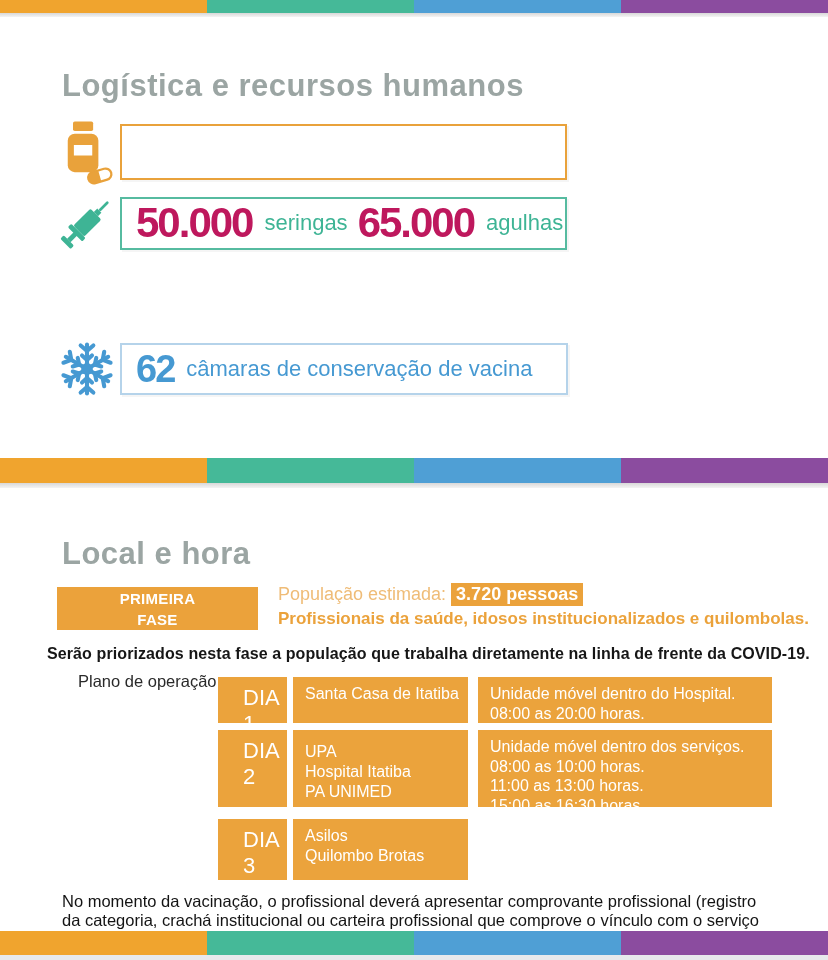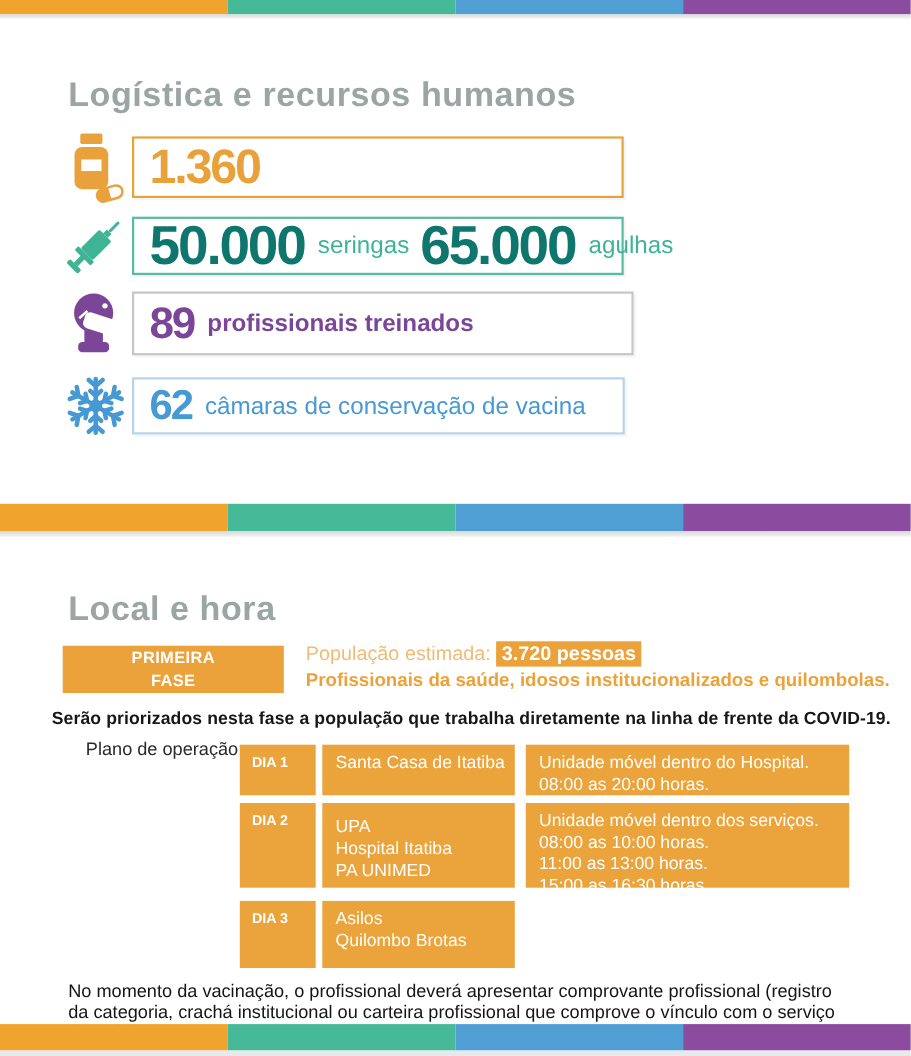--- a/index.html
+++ b/index.html
@@ -35,21 +35,21 @@
   .stat-box { background:#fff; display:flex; align-items:center; padding-left:14px;
               box-shadow:2px 2px 0 rgba(0,0,0,0.04); }
   .num { font-weight:bold; letter-spacing:-2px; line-height:1; }
   .lbl { margin-left:12px; line-height:1.05; }
   .row-doses { top:118px; }
   .row-doses .stat-box { width:447px; height:56px; border:2px solid #E9A23B; }
   .row-doses .num { font-size:44px; color:#E9A23B; }
   .row-doses .lbl { font-size:22px; color:#E9A23B; }
   .row-supplies { top:192px; }
   .row-supplies .stat-box { width:447px; height:53px; border:2px solid #56BBA0; }
-  .row-supplies .num { font-size:50px; color:#0f766e; }
+  .row-supplies .num { font-size:42px; color:#be185d; }
   .row-supplies .lbl { font-size:22px; color:#3EB495; margin-right:10px; }
   .row-professionals { top:262px; }
   .row-professionals .stat-box { width:456px; height:58px; border:2px solid #C6C6C6; }
   .row-professionals .num { font-size:40px; color:#7B4697; }
   .row-professionals .lbl { font-size:22px; color:#7B4697; font-weight:bold; }
   .row-chambers { top:340px; }
   .row-chambers .stat-box { width:448px; height:52px; border:2px solid #B5D3EA; }
   .row-chambers .num { font-size:38px; color:#4699D2; }
   .row-chambers .lbl { font-size:22px; color:#4699D2; }
 
@@ -65,22 +65,22 @@
   .priority-note { position:absolute; left:47px; top:645px; font-size:16px; font-weight:bold;
                    color:#161616; white-space:nowrap; letter-spacing:.1px; }
   .plan-label { position:absolute; left:78px; top:672px; font-size:16.5px; color:#2A2A2A; }
 
   .plan-table { position:absolute; left:218px; top:677px; width:560px; }
   .plan-row { display:flex; }
   .plan-row-1 { height:46px; margin-bottom:7px; }
   .plan-row-2 { height:77px; margin-bottom:12px; }
   .plan-row-3 { height:61px; }
   .cell { background:#EBA33C; color:#fff; }
-  .cell-day { width:69px; margin-right:6px; font-weight:bold; font-size:13px;
-              padding:8px 0 0 11px; }
+  .cell-day { width:69px; margin-right:6px; font-weight:normal; font-size:22px;
+              padding:8px 0 0 25px; }
   .cell-loc { width:175px; margin-right:10px; font-size:16px; line-height:1.25;
               white-space:pre-line; padding:7px 8px 5px 12px;
               display:flex; flex-direction:column; }
   .cell-loc.v-bottom { justify-content:flex-end; }
   .cell-det { width:294px; font-size:16px; line-height:1.22; white-space:pre-line;
               padding:7px 8px 5px 12px; }
 
   .footer-note { position:absolute; left:62px; top:892px; width:716px; font-size:16.5px;
                  color:#141414; line-height:1.15; }
 
@@ -109,21 +109,20 @@
           <rect x="10" y="16" width="35" height="44" rx="8"></rect>
           <rect x="17" y="29" width="21" height="12" fill="#fff"></rect>
           <g transform="rotate(-16 46 64)">
             <rect x="33" y="58" width="27" height="13" rx="6.5" fill="#fff" stroke="#E9A23B" stroke-width="2.6"></rect>
             <path d="M46.5,58 h-7 a6.5,6.5 0 0 0 0,13 h7 z"></path>
           </g>
         </g>
       </svg>
     </div>
     <div class="stat-box">
-      <span class="num">1.360</span>
     </div>
   </div>
 
   <div class="stat-row row-supplies">
     <div class="stat-icon">
       <svg width="62" height="62" viewBox="0 0 64 64" overflow="visible">
         <g fill="#3EB495" transform="rotate(-45 32 32)">
           <rect x="1" y="24" width="5" height="15" rx="1.5"></rect>
           <rect x="6" y="29" width="10" height="5"></rect>
           <rect x="15" y="21" width="5" height="21" rx="1.5"></rect>
@@ -134,40 +133,20 @@
       </svg>
     </div>
     <div class="stat-box">
       <span class="num">50.000</span>
       <span class="lbl">seringas</span>
       <span class="num">65.000</span>
       <span class="lbl">agulhas</span>
     </div>
   </div>
 
-  <div class="stat-row row-professionals">
-    <div class="stat-icon">
-      <svg width="60" height="64" viewBox="0 0 64 64" overflow="visible">
-        <g fill="#7B4697">
-          <circle cx="30" cy="22" r="19"></circle>
-          <rect x="21" y="34" width="18" height="20" rx="3"></rect>
-          <rect x="15" y="50" width="30" height="10" rx="4"></rect>
-        </g>
-        <g transform="rotate(18 38 33)">
-          <rect x="20" y="25" width="31" height="16" rx="5" fill="#fff"></rect>
-        </g>
-        <path d="M24,20 L16,27" stroke="#fff" stroke-width="2.4" fill="none"></path>
-        <circle cx="41" cy="15" r="2.6" fill="#fff"></circle>
-      </svg>
-    </div>
-    <div class="stat-box">
-      <span class="num">89</span>
-      <span class="lbl">profissionais treinados</span>
-    </div>
-  </div>
 
   <div class="stat-row row-chambers">
     <div class="stat-icon">
       <svg width="58" height="58" viewBox="0 0 64 64" overflow="visible">
         <g stroke="#4699D2" stroke-width="4.5" stroke-linecap="round">
           <g>
             <line x1="32" y1="32" x2="32" y2="5"></line>
               <line x1="32" y1="12" x2="25" y2="6"></line>
               <line x1="32" y1="12" x2="39" y2="6"></line>
               <line x1="32" y1="22" x2="26.5" y2="17"></line>

